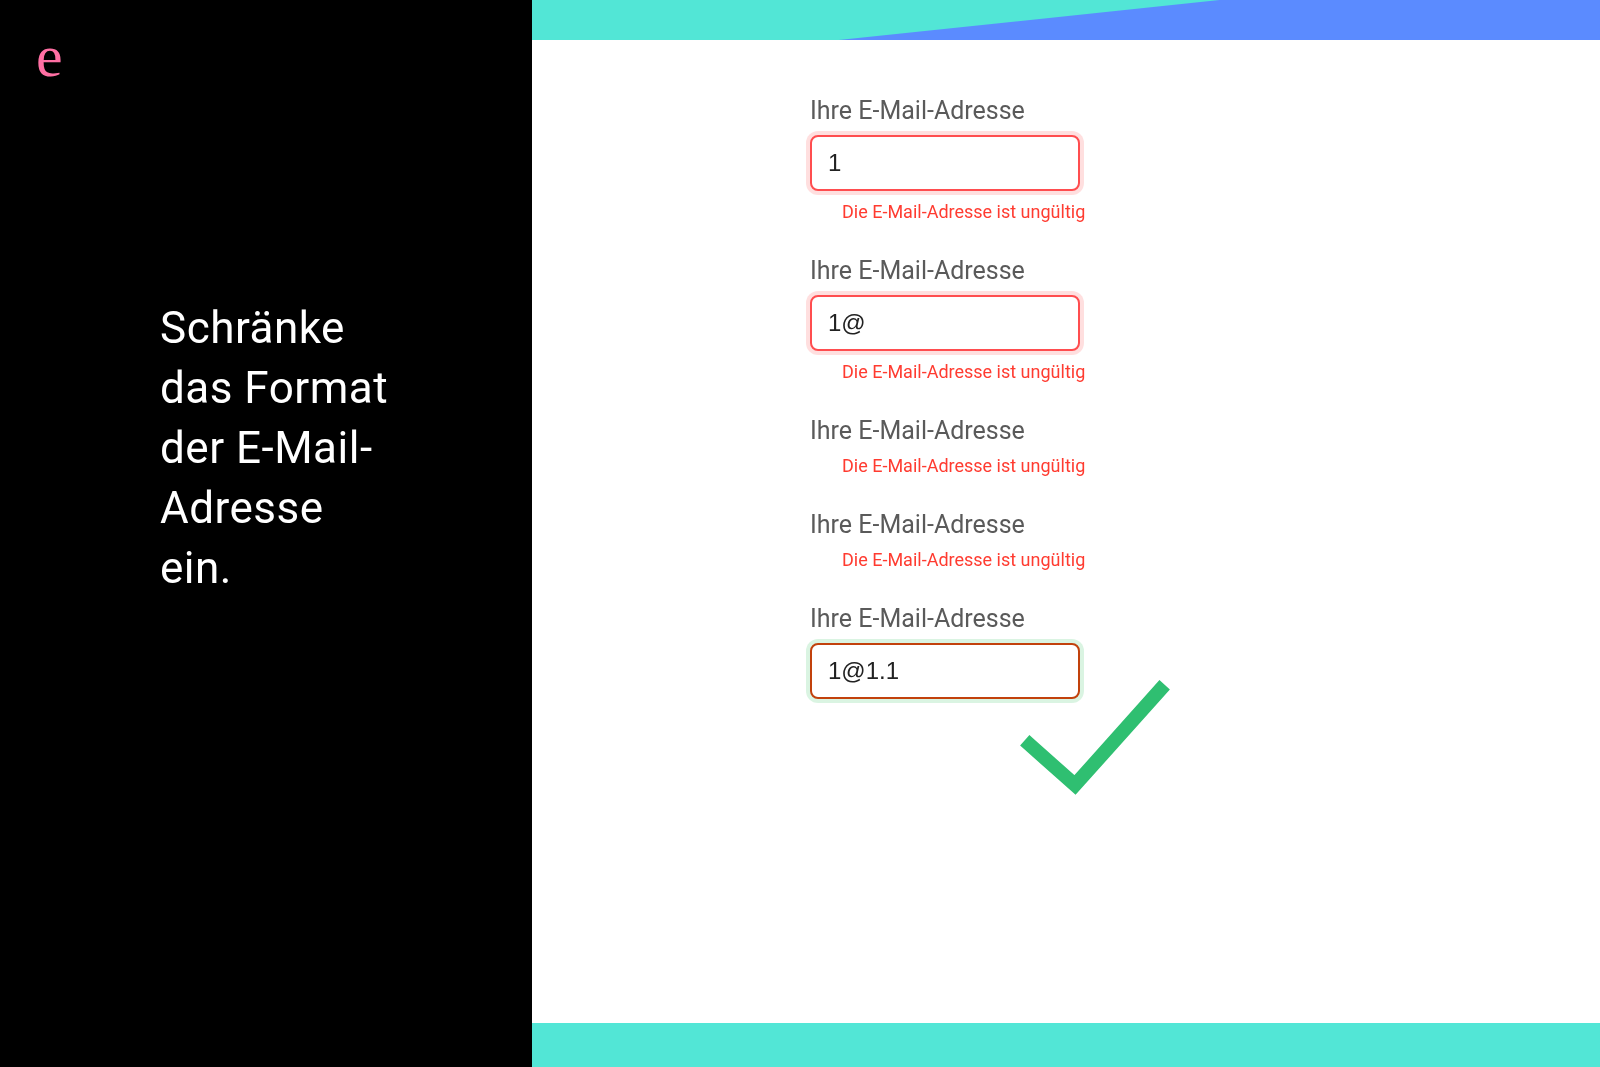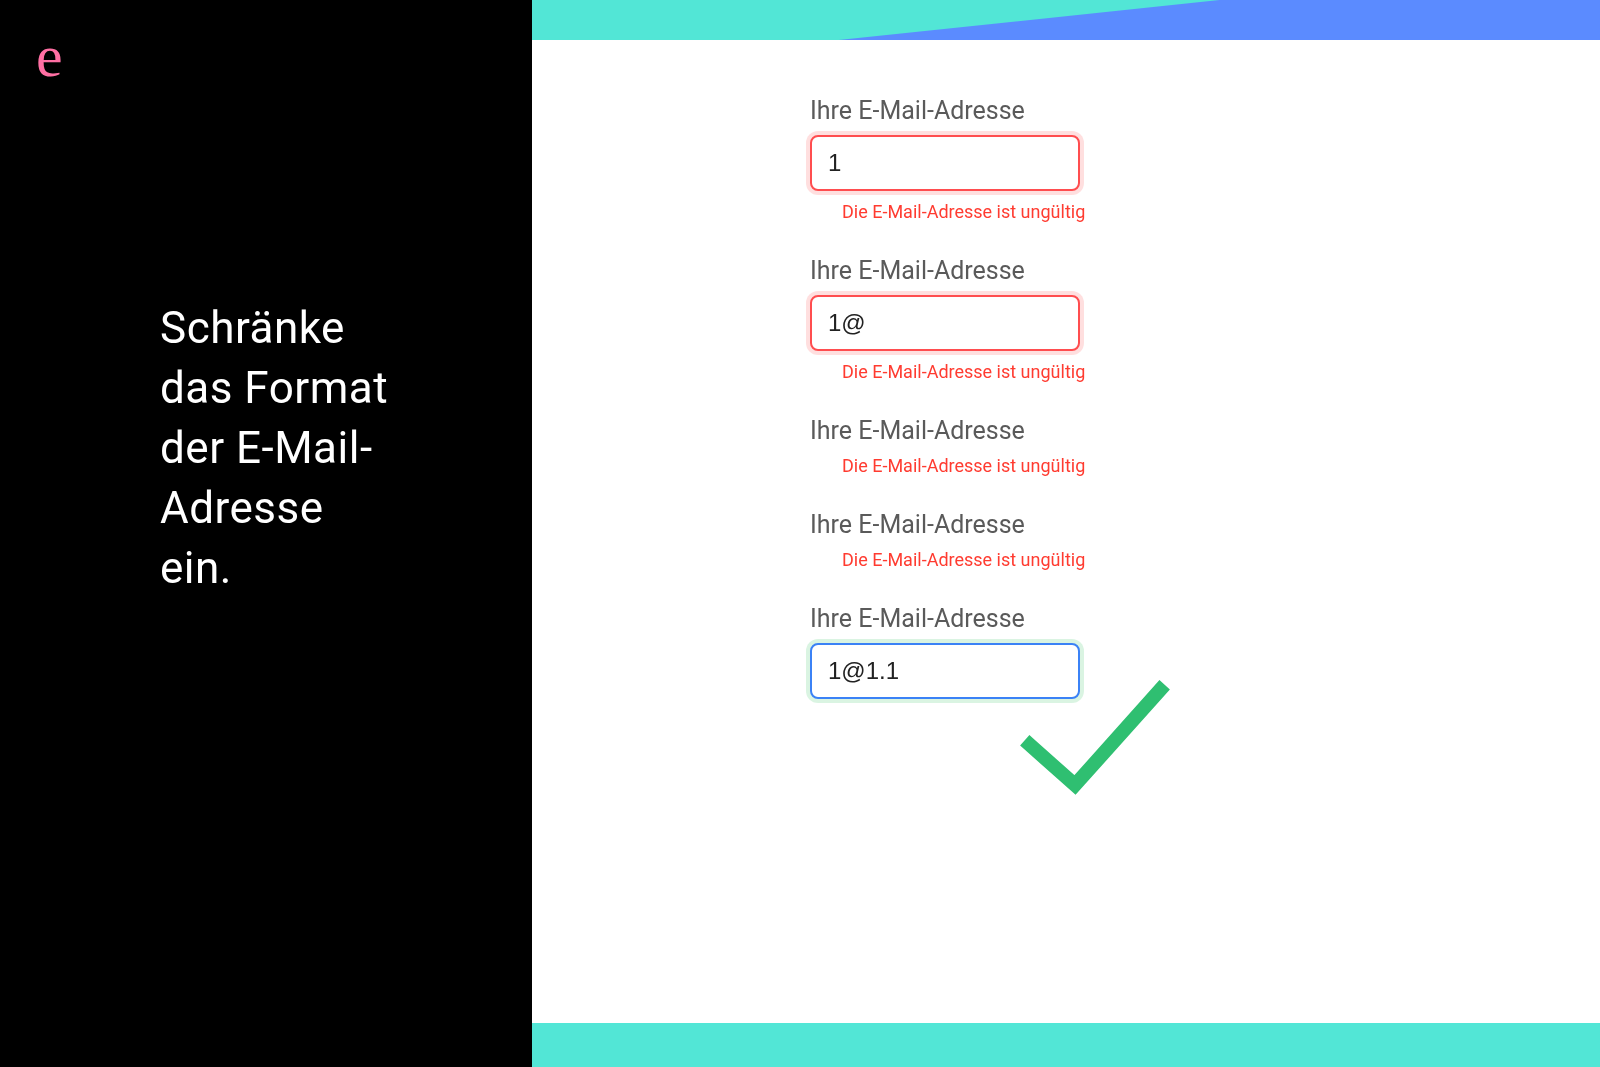--- a/index.html
+++ b/index.html
@@ -24,21 +24,21 @@
   
   .form-col { position: absolute; left: 810px; top: 96px; width: 290px; }
   .field { margin-bottom: 34px; position: relative; }
   .label { font-size: 25px; color: #5a5a5a; margin-bottom: 10px; display: block; }
   .input-wrap { position: relative; }
   .input {
     width: 270px; height: 56px; border-radius: 8px; font-size: 24px;
     padding: 0 16px; color: #222; background: #fff; outline: none;
   }
   .input.invalid { border: 2px solid #ff4d4f; box-shadow: 0 0 0 4px rgba(255,77,79,0.18); }
-  .input.valid   { border: 2px solid #3b82f6; box-shadow: 0 0 0 4px rgba(52,193,96,0.18); }
+  .input.valid   { border: 2px solid #c2410c; box-shadow: 0 0 0 4px rgba(52,193,96,0.18); }
   .err { font-size: 18px; color: #ff3b30; margin-top: 10px; margin-left: 32px; }
 
   
   .check {
     position: absolute; left: 1020px; top: 680px; width: 150px; height: 120px;
     pointer-events: none;
   }
   .check svg { width: 100%; height: 100%; }
   .check path { stroke: #2fbf71; stroke-width: 14; fill: none; stroke-linecap: square; }
 </style>

